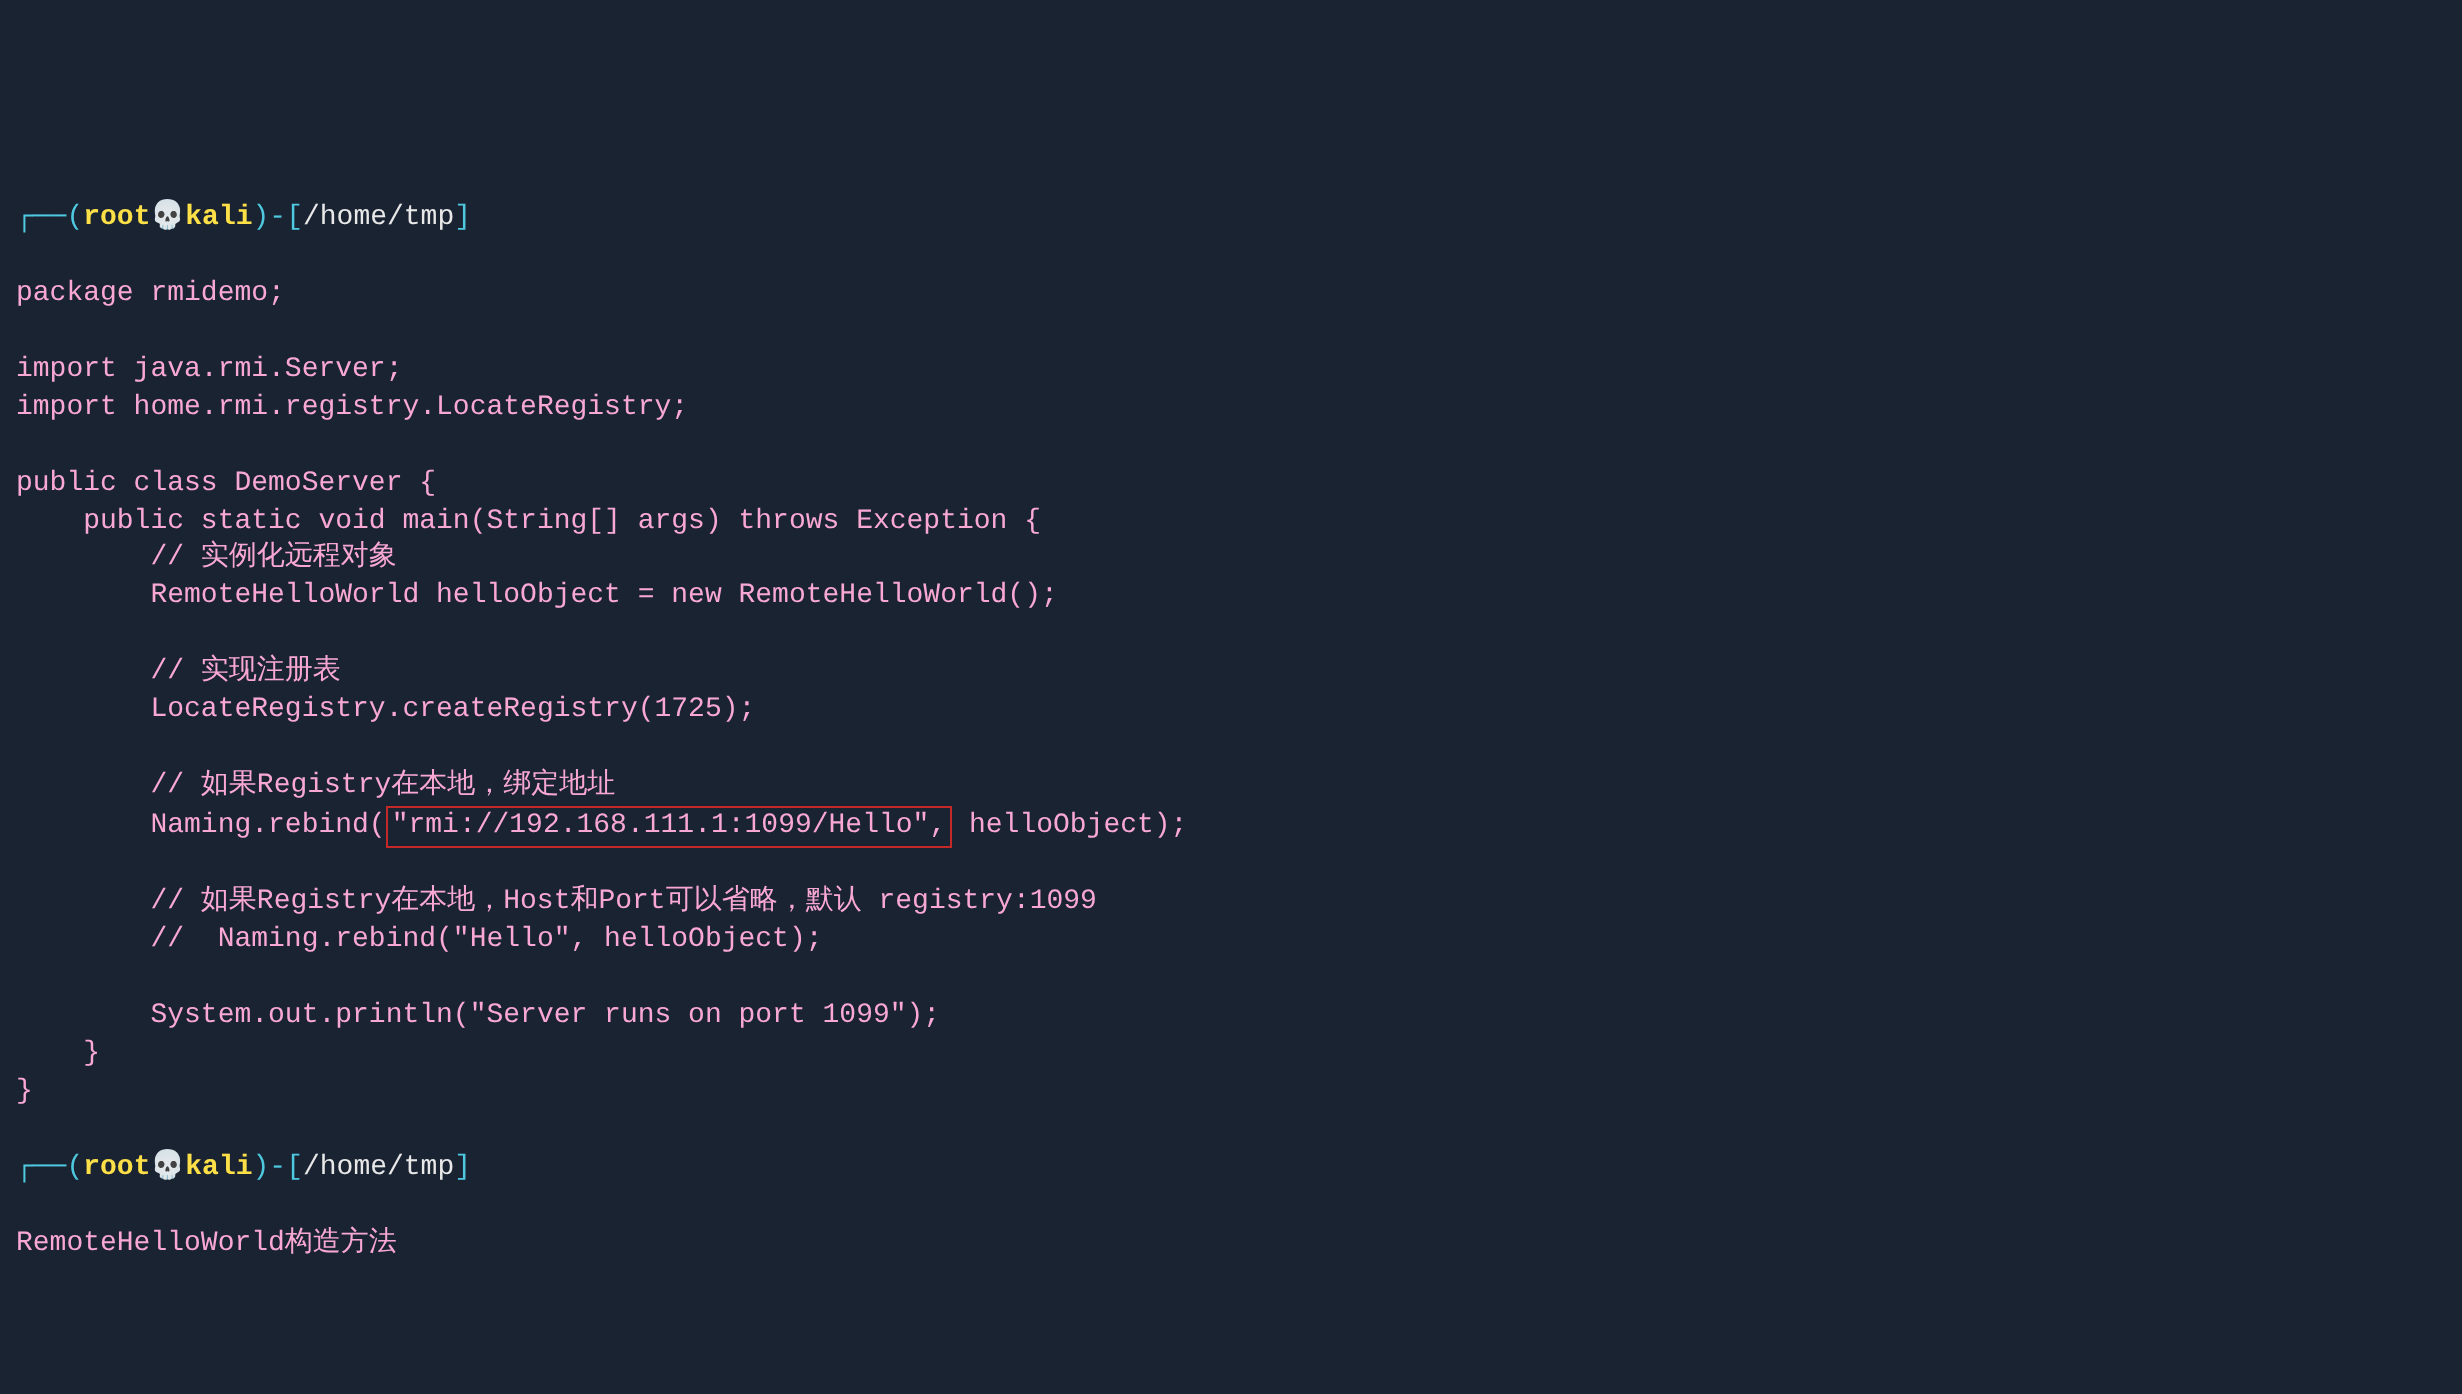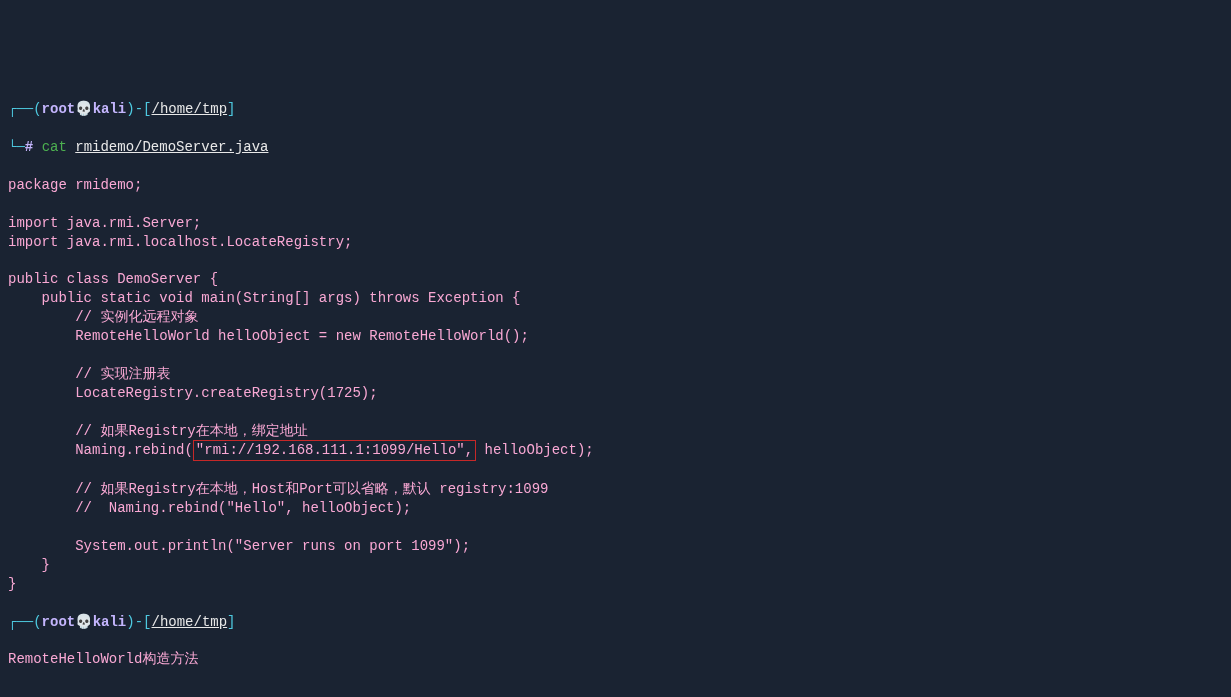--- a/index.html
+++ b/index.html
@@ -8,44 +8,43 @@
     color: #d4d4d4;
     font-family: "Consolas", "Monaco", "Courier New", monospace;
     font-size: 14px;
     line-height: 1.35;
     padding: 6px 8px;
     white-space: pre;
     overflow-x: auto;
   }
   .prompt-line { display: block; }
   .cyan { color: #4ec9e0; }
-  .red { color: #c4b5fd; font-weight: bold; }
-  .white { color: #e8e8e8; text-decoration: underline; }
+  .red { color: #fde047; font-weight: bold; }
+  .white { color: #e8e8e8; }
   .green { color: #4caf50; }
   .underline { text-decoration: underline; }
   .boxed {
     border: 1px solid #c62828;
     padding: 0 2px;
     display: inline-block;
   }
   .code-out { color: #f9a8d4; font-family: Liberation Mono, monospace; }
   .skull { color: #e8e8e8; }
 </style>
 </head>
 <body>
 
 
 
 <div>
 <span class="prompt-line"><span class="cyan">┌──(</span><span class="red">root</span><span class="skull">💀</span><span class="red">kali</span><span class="cyan">)-[</span><span class="white">/home/tmp</span><span class="cyan">]</span></span>
-<span class="prompt-line"><span class="cyan">└─</span><span class="red">#</span><span> </span><span class="green">cat</span><span> </span><span class="white underline">rmidemo/DemoServer.java</span></span>
 <span class="code-out">package rmidemo;</span>
 <span class="code-out"></span>
 <span class="code-out">import java.rmi.Server;</span>
-<span class="code-out">import java.rmi.localhost.LocateRegistry;</span>
+<span class="code-out">import home.rmi.registry.LocateRegistry;</span>
 <span class="code-out"></span>
 <span class="code-out">public class DemoServer {</span>
 <span class="code-out">    public static void main(String[] args) throws Exception {</span>
 <span class="code-out">        // 实例化远程对象</span>
 <span class="code-out">        RemoteHelloWorld helloObject = new RemoteHelloWorld();</span>
 <span class="code-out"></span>
 <span class="code-out">        // 实现注册表</span>
 <span class="code-out">        LocateRegistry.createRegistry(1725);</span>
 <span class="code-out"></span>
 <span class="code-out">        // 如果Registry在本地，绑定地址</span>

